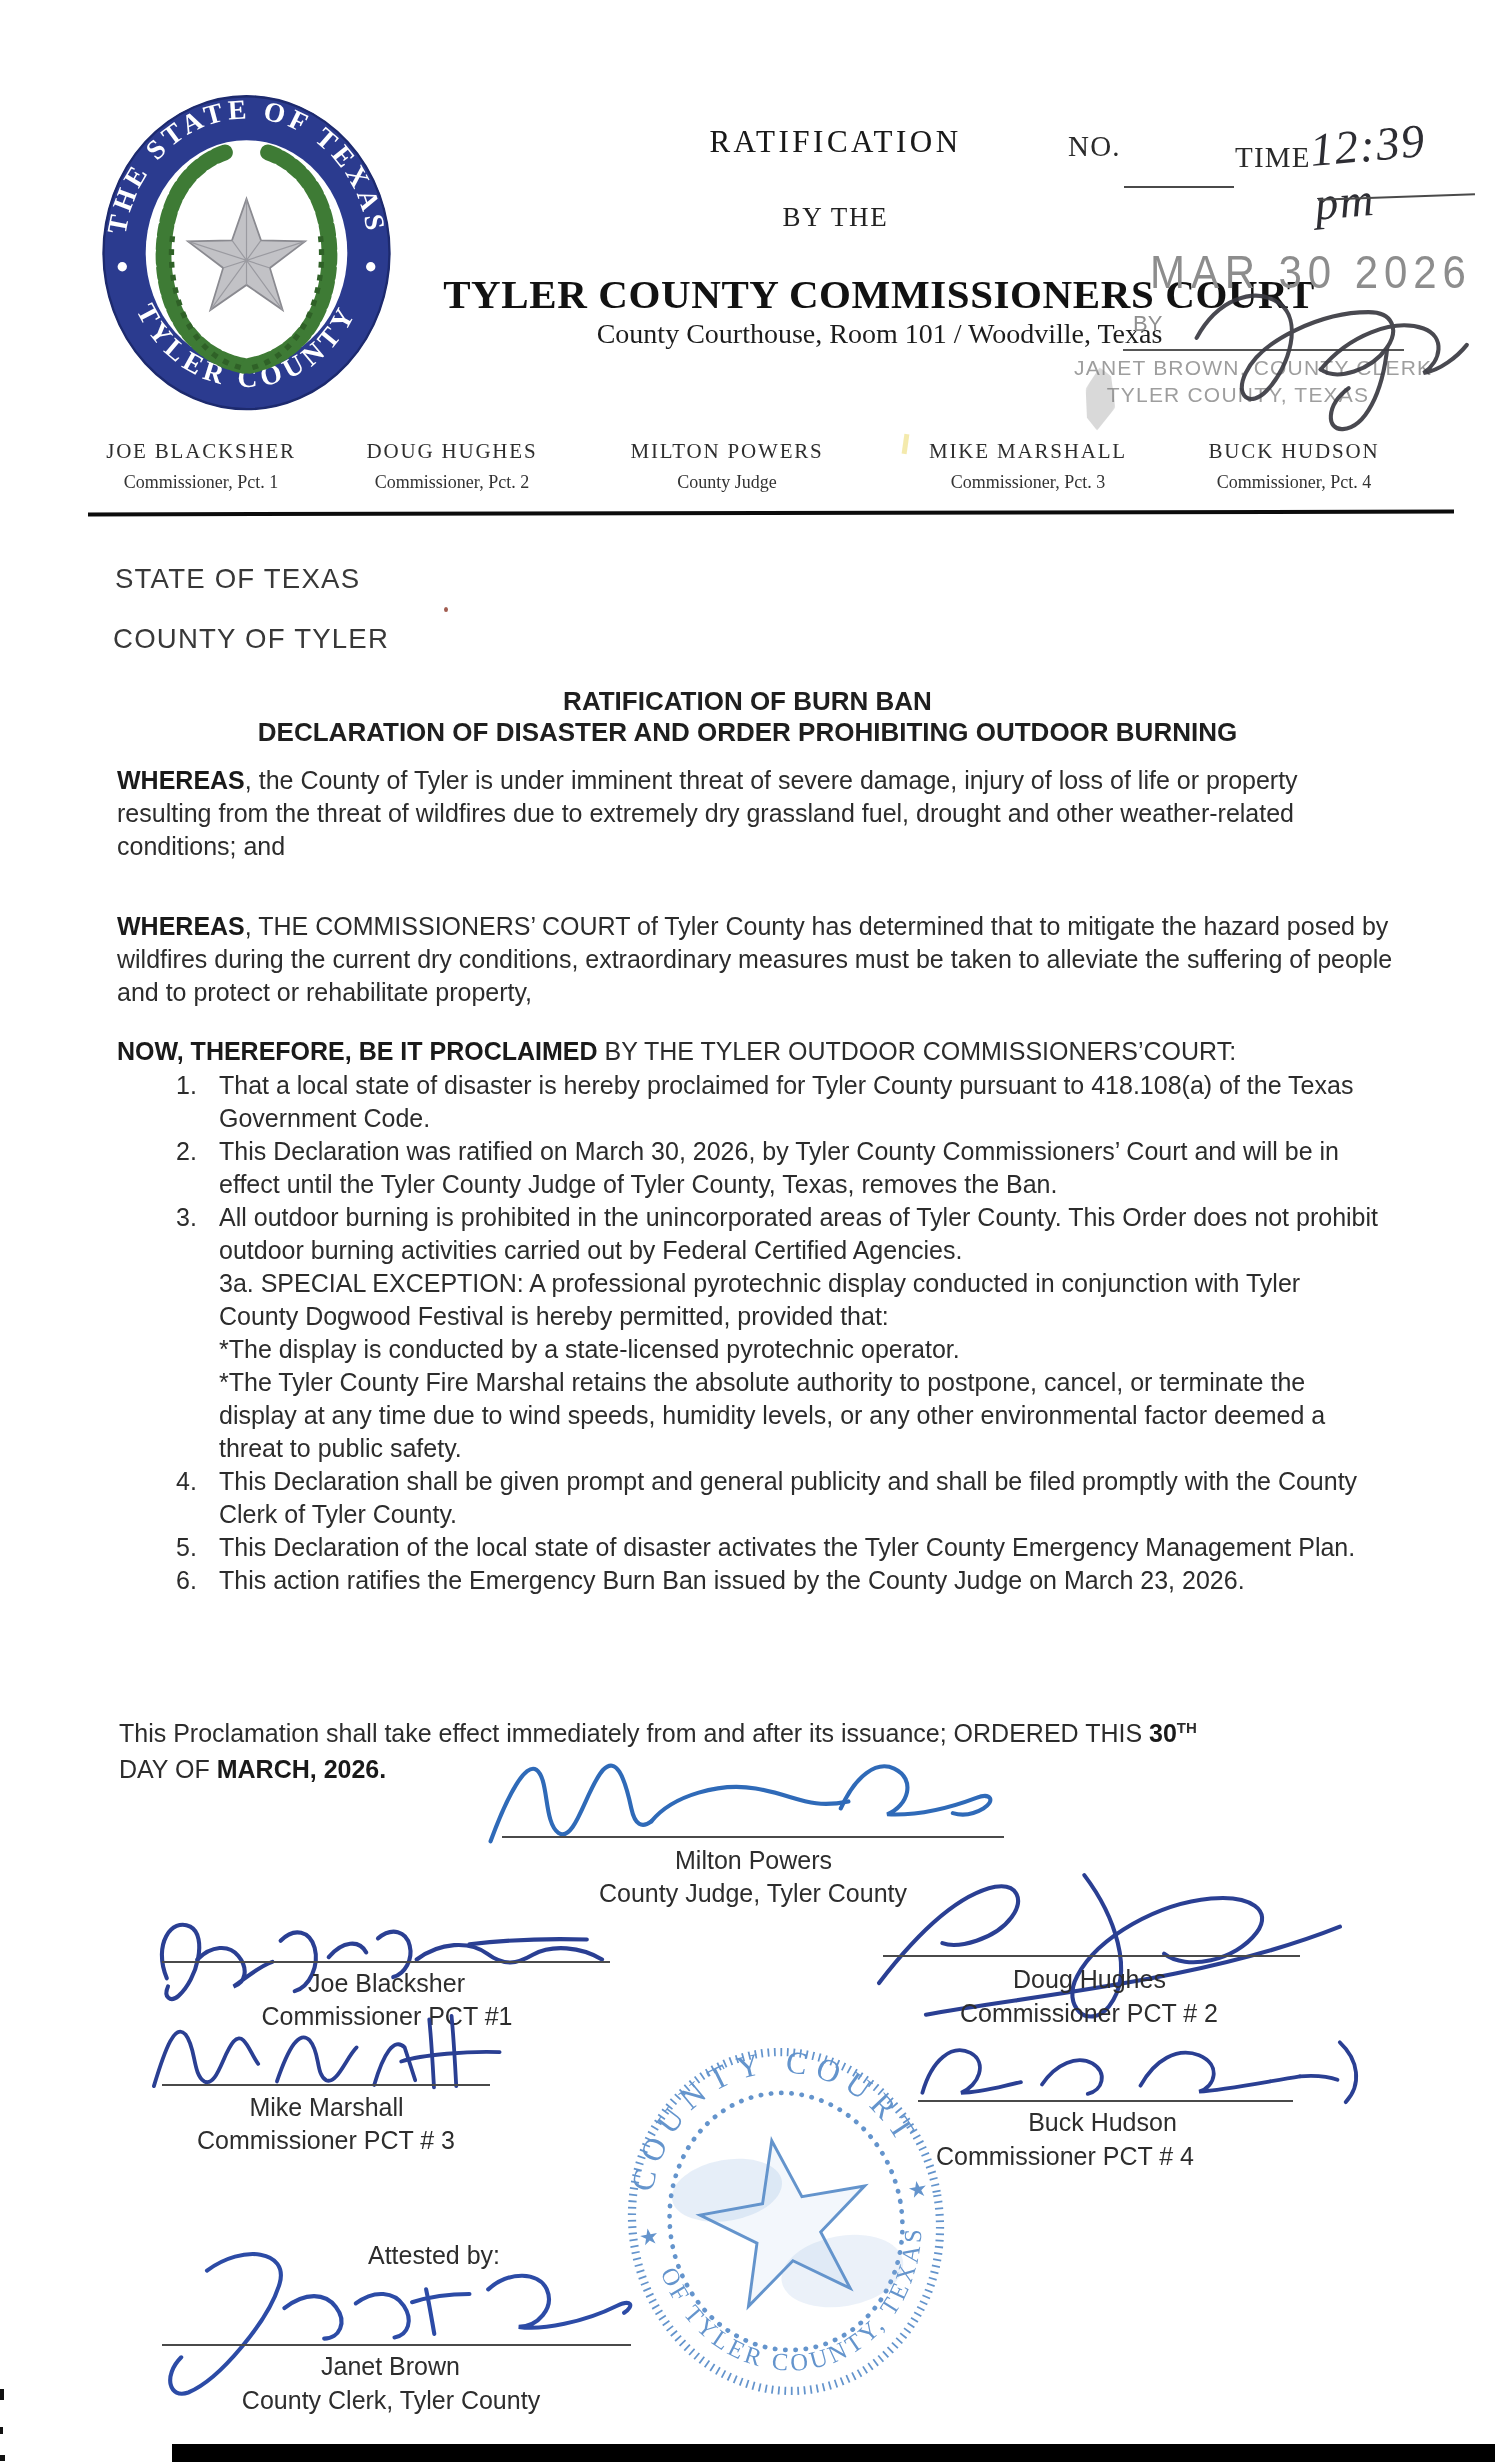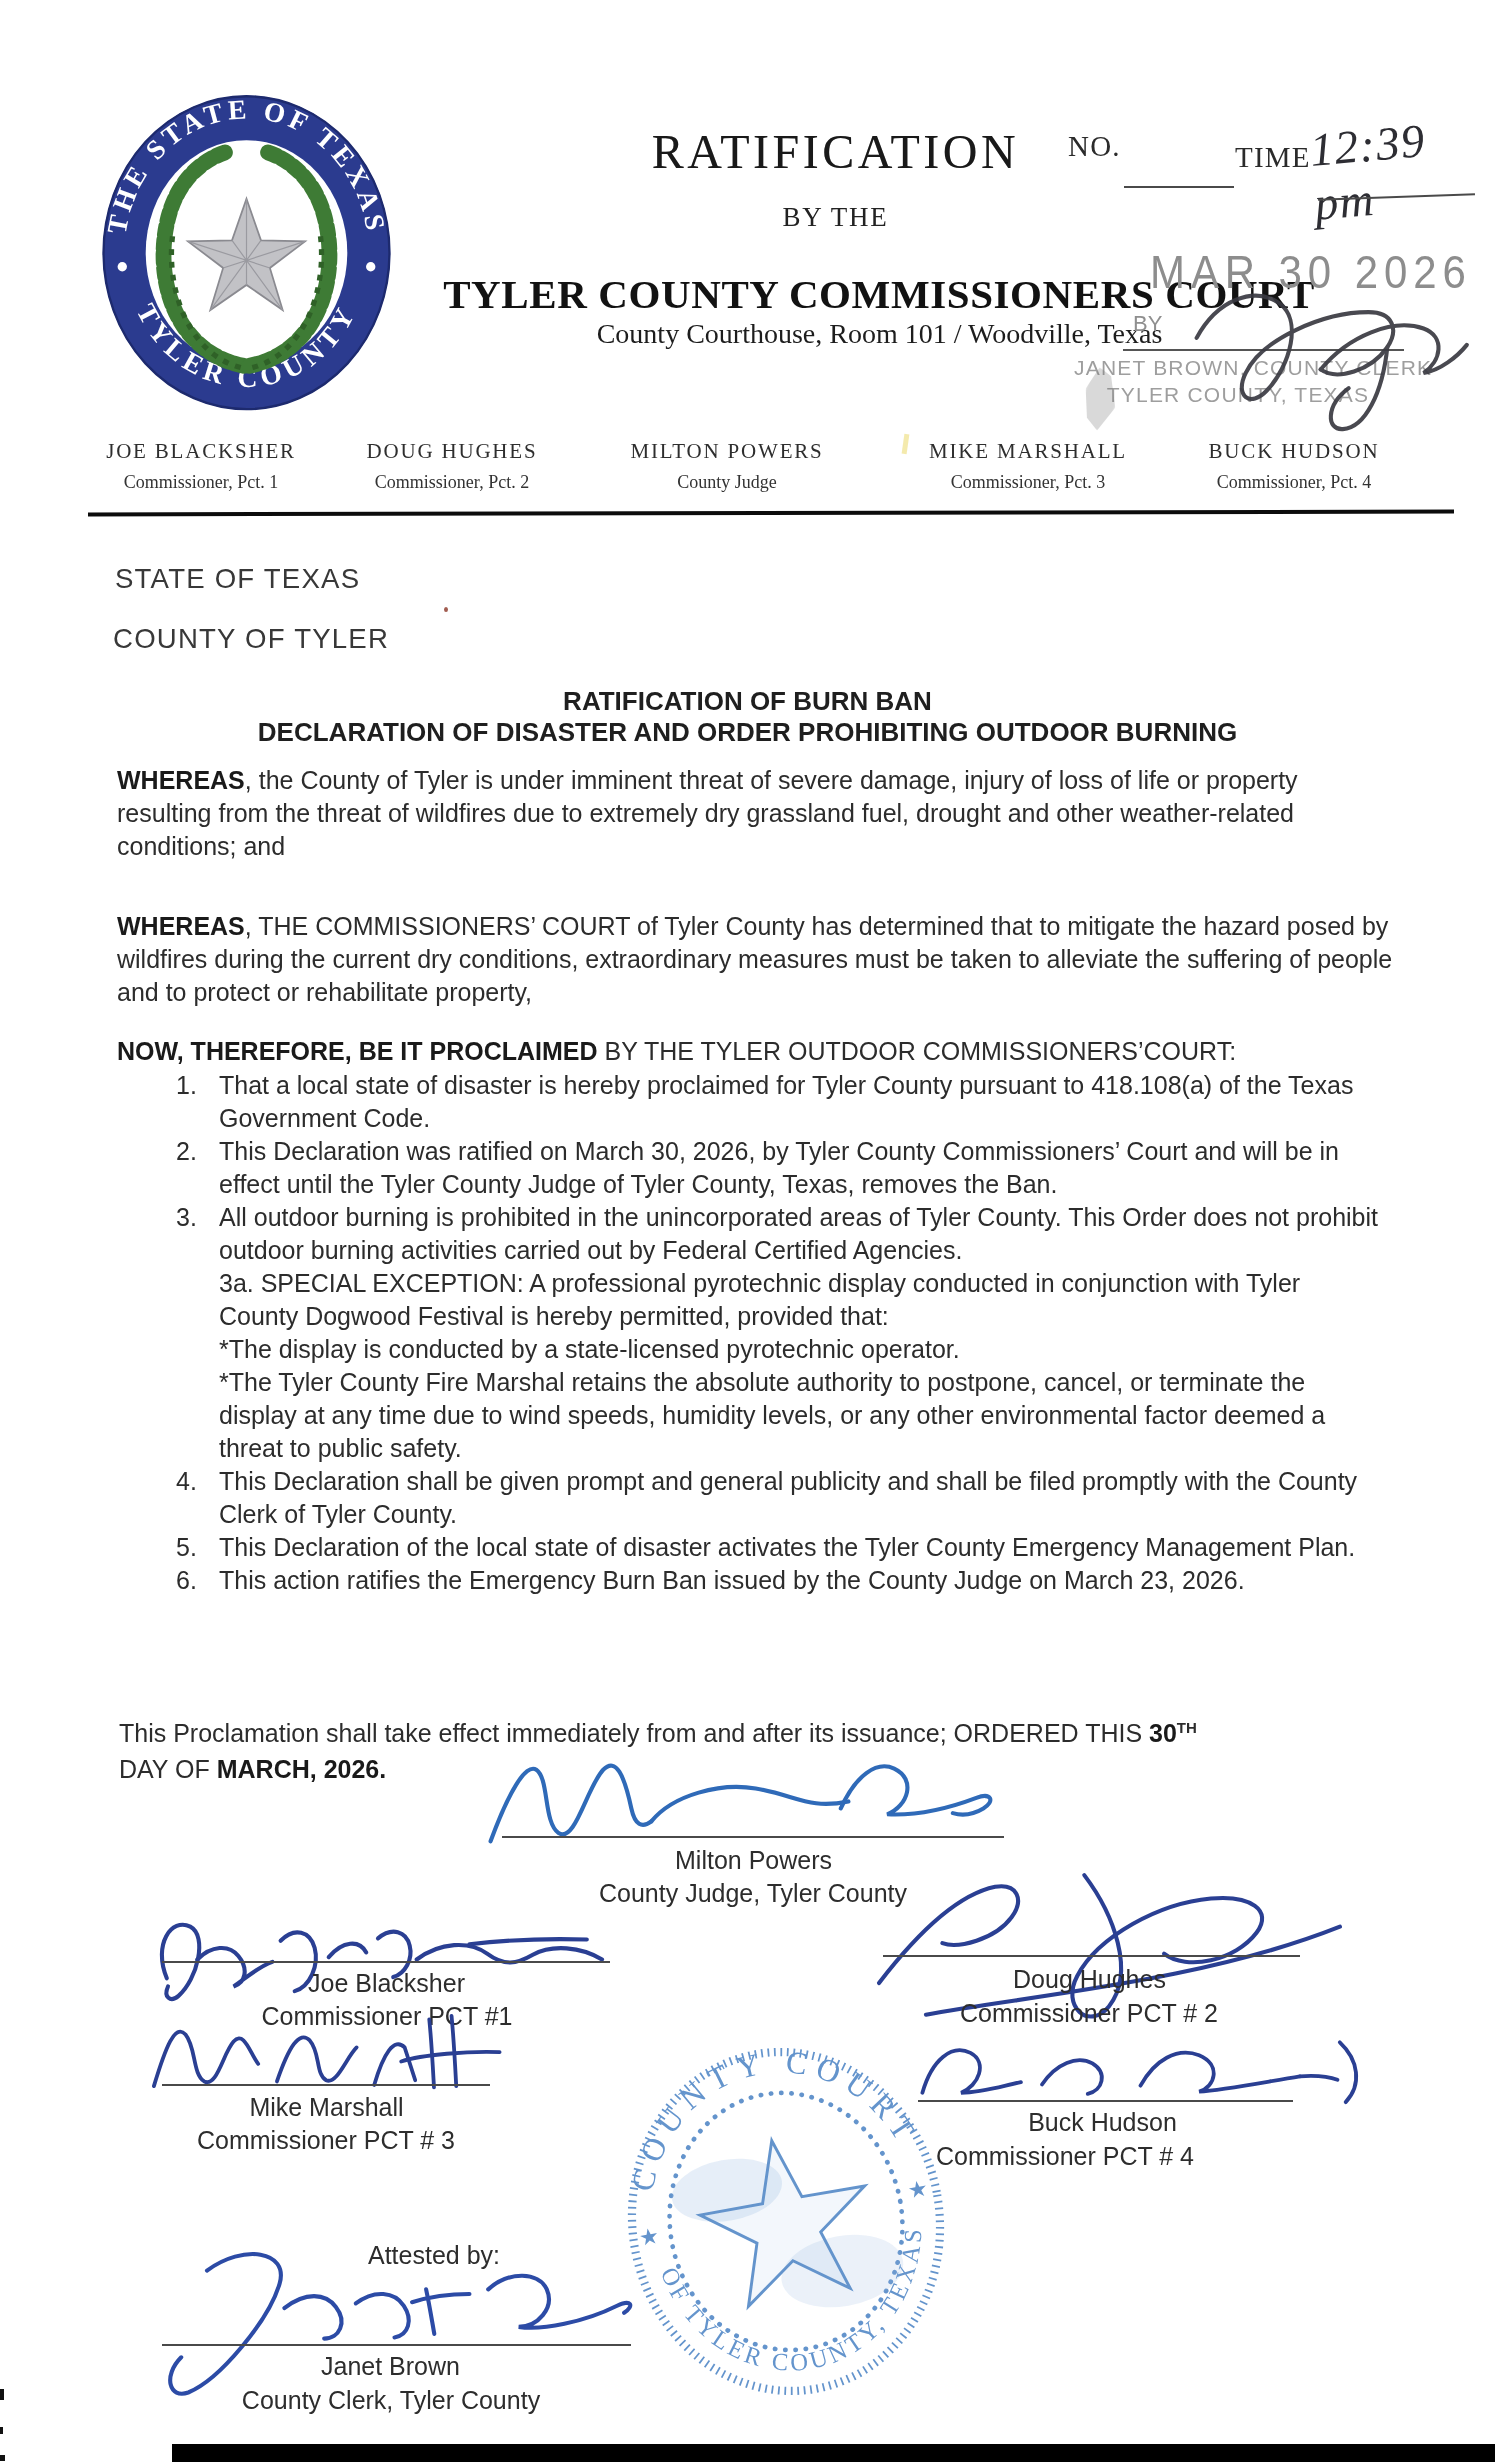--- a/index.html
+++ b/index.html
@@ -4,21 +4,21 @@
 <style>
   html,body{margin:0;padding:0;background:#e8e8e8;}
   #page{position:relative;width:1495px;height:2462px;background:#ffffff;overflow:hidden;
         font-family:"Liberation Sans",sans-serif;color:#2c2c2c;}
   .abs{position:absolute;}
   .serif{font-family:"Liberation Serif",serif;}
   .sans{font-family:"Liberation Sans",sans-serif;}
   .ctr{text-align:center;}
   .soft{text-shadow:0 0 0.6px rgba(40,40,40,.35);}
   
-  .doc-title{font-size:48px;letter-spacing:3.5px;color:#191919;}
+  .doc-title{font-size:31px;letter-spacing:3.5px;color:#191919;}
   .by-the{font-size:27px;letter-spacing:1.8px;color:#222;}
   .org-line{font-size:41px;font-weight:bold;color:#121212;letter-spacing:0.6px;white-space:nowrap;}
   .addr-line{font-size:28px;color:#1d1d1d;}
   .no-time{font-size:29px;color:#2b2b2b;letter-spacing:1.2px;}
   .hand-time{font-size:47px;font-style:italic;color:#2d2d33;transform:rotate(-5deg);letter-spacing:1.2px;}
   .stamp-date{font-size:42px;color:#8d8d8d;letter-spacing:5.9px;font-weight:500;transform:scaleY(1.08);}
   .stamp-clerk{font-size:21px;color:#9e9e9e;letter-spacing:1.2px;white-space:nowrap;}
   .stamp-by{font-size:22px;color:#8f8f8f;}
   .hline{background:#4a4a4a;height:1.8px;}
   

